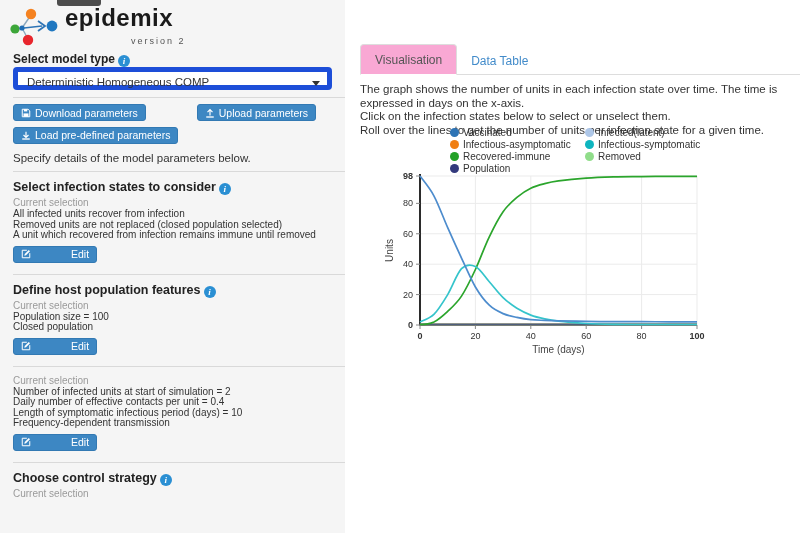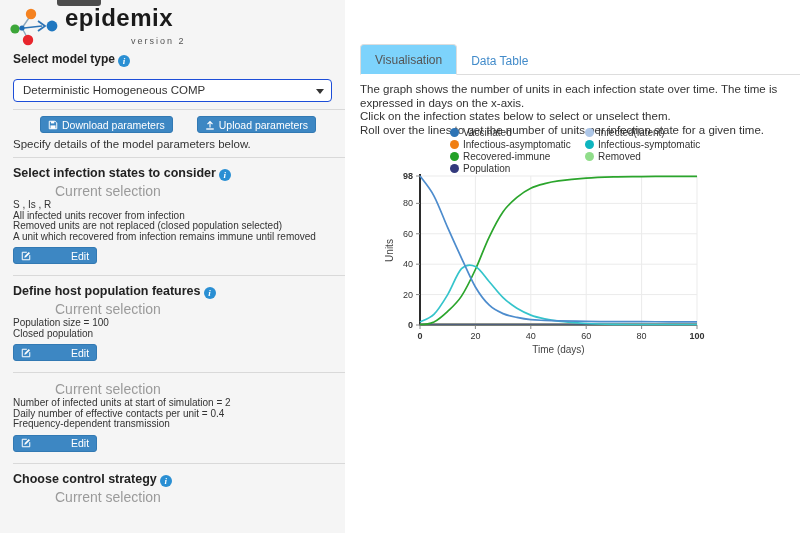--- a/index.html
+++ b/index.html
@@ -11,51 +11,51 @@
   #sidebar { position:absolute; left:0; top:0; width:345px; height:533px;
              background:#f5f5f5; padding:4px 13px 0 13px; }
   #top-artifact { position:absolute; left:57px; top:0; width:44px; height:6px;
                   background:#4d4d4d; border-radius:0 0 3px 3px; }
   #logo-row { position:relative; height:44px; margin-bottom:2px; }
   #logo-mark { position:absolute; left:-4px; top:2px; }
   #logo-text { position:absolute; left:52px; top:0px; font-size:24px; font-weight:bold;
                color:#1a1a1a; letter-spacing:0.5px; }
   #logo-sub { position:absolute; left:118px; top:32px; font-size:9px; color:#555;
               letter-spacing:2px; }
-  .field-label { font-size:12px; font-weight:bold; color:#222; margin:4px 0 12px 0; }
+  .field-label { font-size:12px; font-weight:bold; color:#222; margin:4px 0 0 0; }
   .info-icon { display:inline-block; width:12px; height:12px; border-radius:50%;
                background:#2a8fd3; color:#fff; font-size:9px; font-weight:bold;
                text-align:center; line-height:12px; vertical-align:-1px; margin-left:3px;
                font-style:italic; font-family:"Liberation Serif", serif; }
   .select-box { position:relative; width:319px; height:23px; background:#fff;
-                border:1px solid #1d4ed8; border-radius:4px; font-size:11.5px;
+                border:5px solid #1d4ed8; border-radius:4px; font-size:11.5px;
                 color:#333; line-height:21px; padding:0 18px 0 9px; cursor:pointer; }
   .select-caret { position:absolute; right:7px; top:9px; width:0; height:0;
                   border-left:4px solid transparent; border-right:4px solid transparent;
                   border-top:5px solid #333; }
   hr.div { border:none; border-top:1px solid #d9d9d9; margin:7px -13px 6px 0; }
   .btn { display:inline-flex; align-items:center; gap:4px; background:#3d87c3;
          border:1px solid #3279b3; color:#fff; font-size:10.5px; border-radius:3px;
          padding:2px 7px; height:17px; cursor:pointer; white-space:nowrap; }
   .btn svg { display:block; }
-  #btn-row-1 { display:flex; justify-content:flex-end; margin:6px 0 5px 0; width:303px;gap:24px;}
+  #btn-row-1 { display:flex; justify-content:space-between; margin:6px 0 5px 0; width:303px;gap:24px;}
   #btn-row-2 { margin-bottom:8px; }
   #intro-text { font-size:11.5px; color:#333; margin:4px 0 2px 0; }
   .section { padding:2px 0 0 0; }
   .section-title { font-size:12.5px; font-weight:bold; color:#222; margin-bottom:2px; }
-  .current-label { font-size:14px; color:#9a9a9a; margin-bottom:1px;margin-left:42px; }
+  .current-label { font-size:10px; color:#9a9a9a; margin-bottom:1px; }
   .section-line { font-size:10px; color:#333; line-height:10.5px; }
   .edit-btn { margin:5px 0 4px 0;gap:40px; }
 
   
   #main { position:absolute; left:345px; top:0; width:455px; height:540px; background:#fff; }
   #tabs { position:absolute; left:15px; top:44px; right:0; height:31px;
           border-bottom:1px solid #ddd; display:flex; align-items:flex-end; }
   .tab { font-size:12px; padding:8px 14px 7px 14px; cursor:pointer; margin-bottom:-1px; }
-  .tab.active { color:#555; background:#7dd3fc; border:1px solid #ddd; border-bottom:1px solid #fff;
+  .tab.active { color:#555; background:#f9a8d4; border:1px solid #ddd; border-bottom:1px solid #fff;
                 border-radius:4px 4px 0 0; }
   .tab.inactive { color:#428bca; }
   #description { position:absolute; left:15px; top:83px; width:432px; font-size:11.5px;
                  color:#333; line-height:13.5px; }
   #legend { position:absolute; left:105px; top:126px; display:grid;
             grid-auto-flow:column; grid-template-rows:repeat(4,12px);
             grid-template-columns:135px auto; column-gap:0; }
   .legend-item { display:flex; align-items:center; gap:4px; font-size:10px; color:#333;
                  cursor:pointer; }
   .legend-dot { width:9px; height:9px; border-radius:50%; flex:0 0 9px; }
@@ -106,32 +106,40 @@
         <span>Download parameters</span>
       </button>
       <button class="btn">
         <svg width="10" height="10" viewBox="0 0 12 12">
             <path d="M6 9V2M3 5l3-3 3 3" fill="none" stroke="#fff" stroke-width="1.4"></path>
             <rect x="1.5" y="10" width="9" height="1.6" fill="#fff"></rect>
           </svg>
         <span>Upload parameters</span>
       </button>
     </div>
+    <div id="btn-row-2">
+      <button class="btn">
+        <svg width="10" height="10" viewBox="0 0 12 12">
+            <path d="M6 2v7M3 6l3 3 3-3" fill="none" stroke="#fff" stroke-width="1.4"></path>
+            <rect x="1.5" y="10" width="9" height="1.6" fill="#fff"></rect>
+          </svg>
+        <span>Load pre-defined parameters</span>
+      </button>
+    </div>
 
     <div id="intro-text">Specify details of the model parameters below.</div>
     <hr class="div">
 
     <div id="sections">
   <div class="section">
     <div class="section-title">
       <span class="t">Select infection states to consider</span><span class="info-icon">i</span>
     </div>
     <div class="current-label">Current selection</div>
     <div class="lines">
-            <div class="section-line">S , Is , R</div>
             <div class="section-line">All infected units recover from infection</div>
             <div class="section-line">Removed units are not replaced (closed population selected)</div>
             <div class="section-line">A unit which recovered from infection remains immune until removed</div>
           </div>
     <button class="btn edit-btn">
       <svg width="10" height="10" viewBox="0 0 12 12">
               <path d="M10.5 5v5.5H1.5v-9H7" fill="none" stroke="#fff" stroke-width="1.2"></path>
               <path d="M9.3 1.2l1.5 1.5L6 7.5l-2 .5.5-2z" fill="#fff"></path>
             </svg>
       <span class="e">Edit</span>
@@ -156,20 +164,21 @@
       <span class="e">Edit</span>
     </button>
     <hr class="div">
   </div>
 
   <div class="section">
     <div class="current-label">Current selection</div>
     <div class="lines">
             <div class="section-line">Number of infected units at start of simulation = 2</div>
             <div class="section-line">Daily number of effective contacts per unit = 0.4</div>
+            <div class="section-line">Length of symptomatic infectious period (days) = 10</div>
             <div class="section-line">Frequency-dependent transmission</div>
           </div>
     <button class="btn edit-btn">
       <svg width="10" height="10" viewBox="0 0 12 12">
               <path d="M10.5 5v5.5H1.5v-9H7" fill="none" stroke="#fff" stroke-width="1.2"></path>
               <path d="M9.3 1.2l1.5 1.5L6 7.5l-2 .5.5-2z" fill="#fff"></path>
             </svg>
       <span class="e">Edit</span>
     </button>
     <hr class="div">

